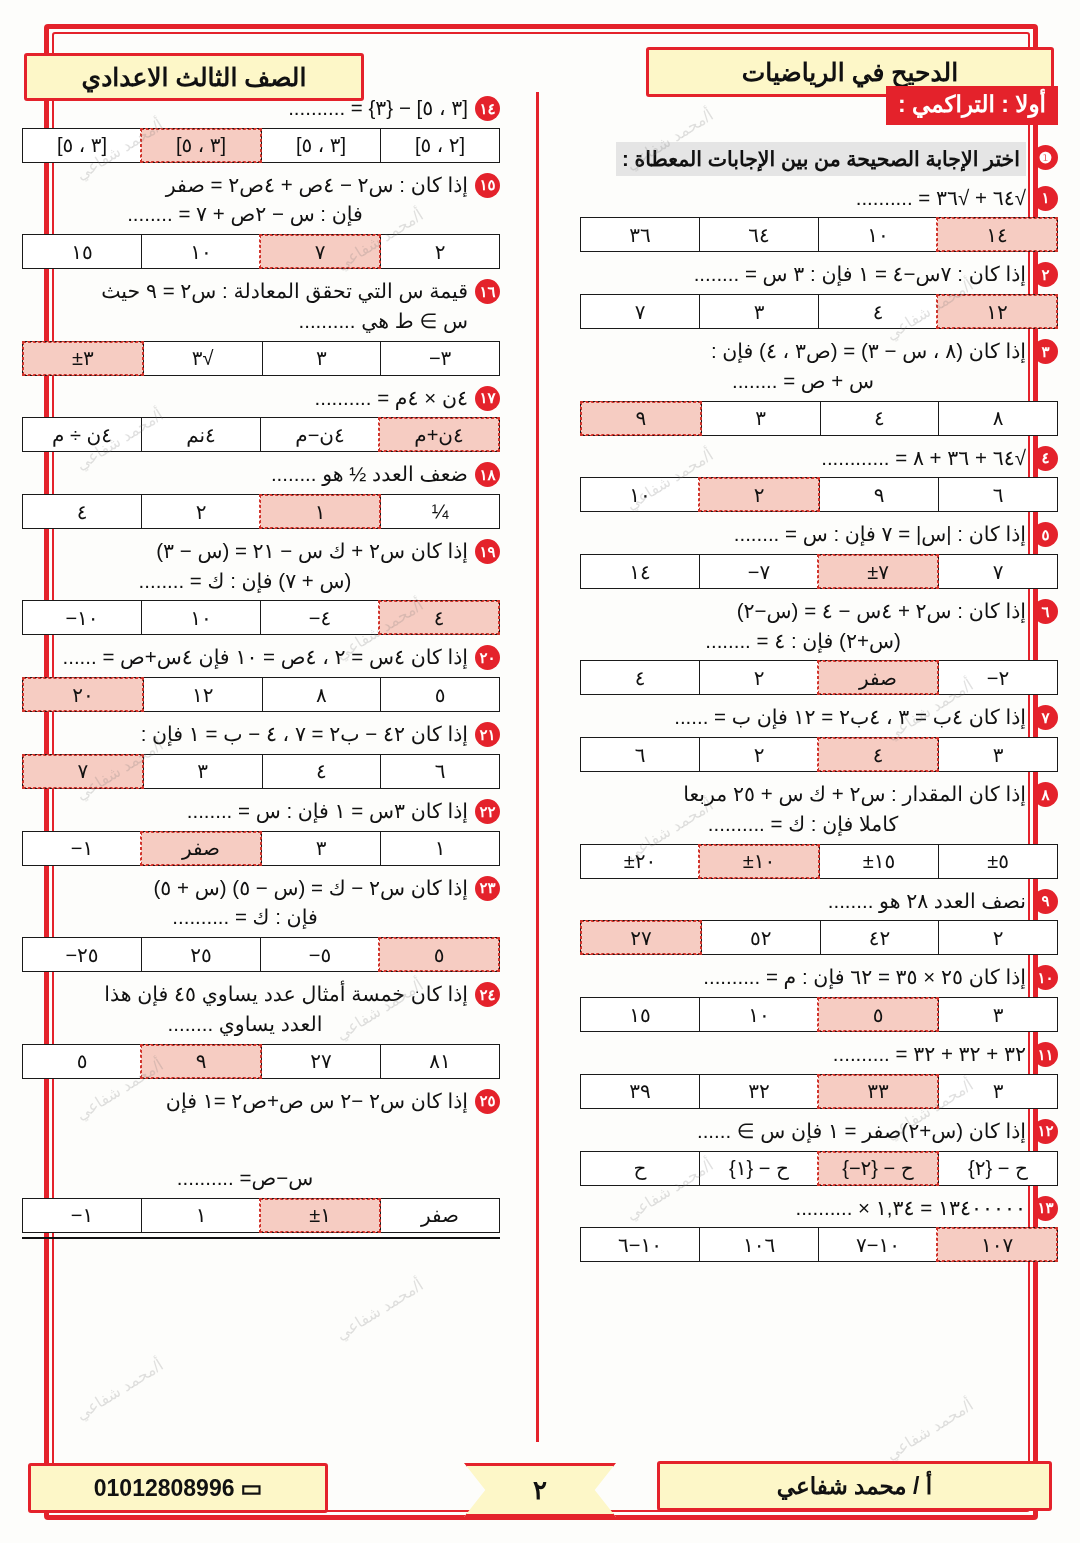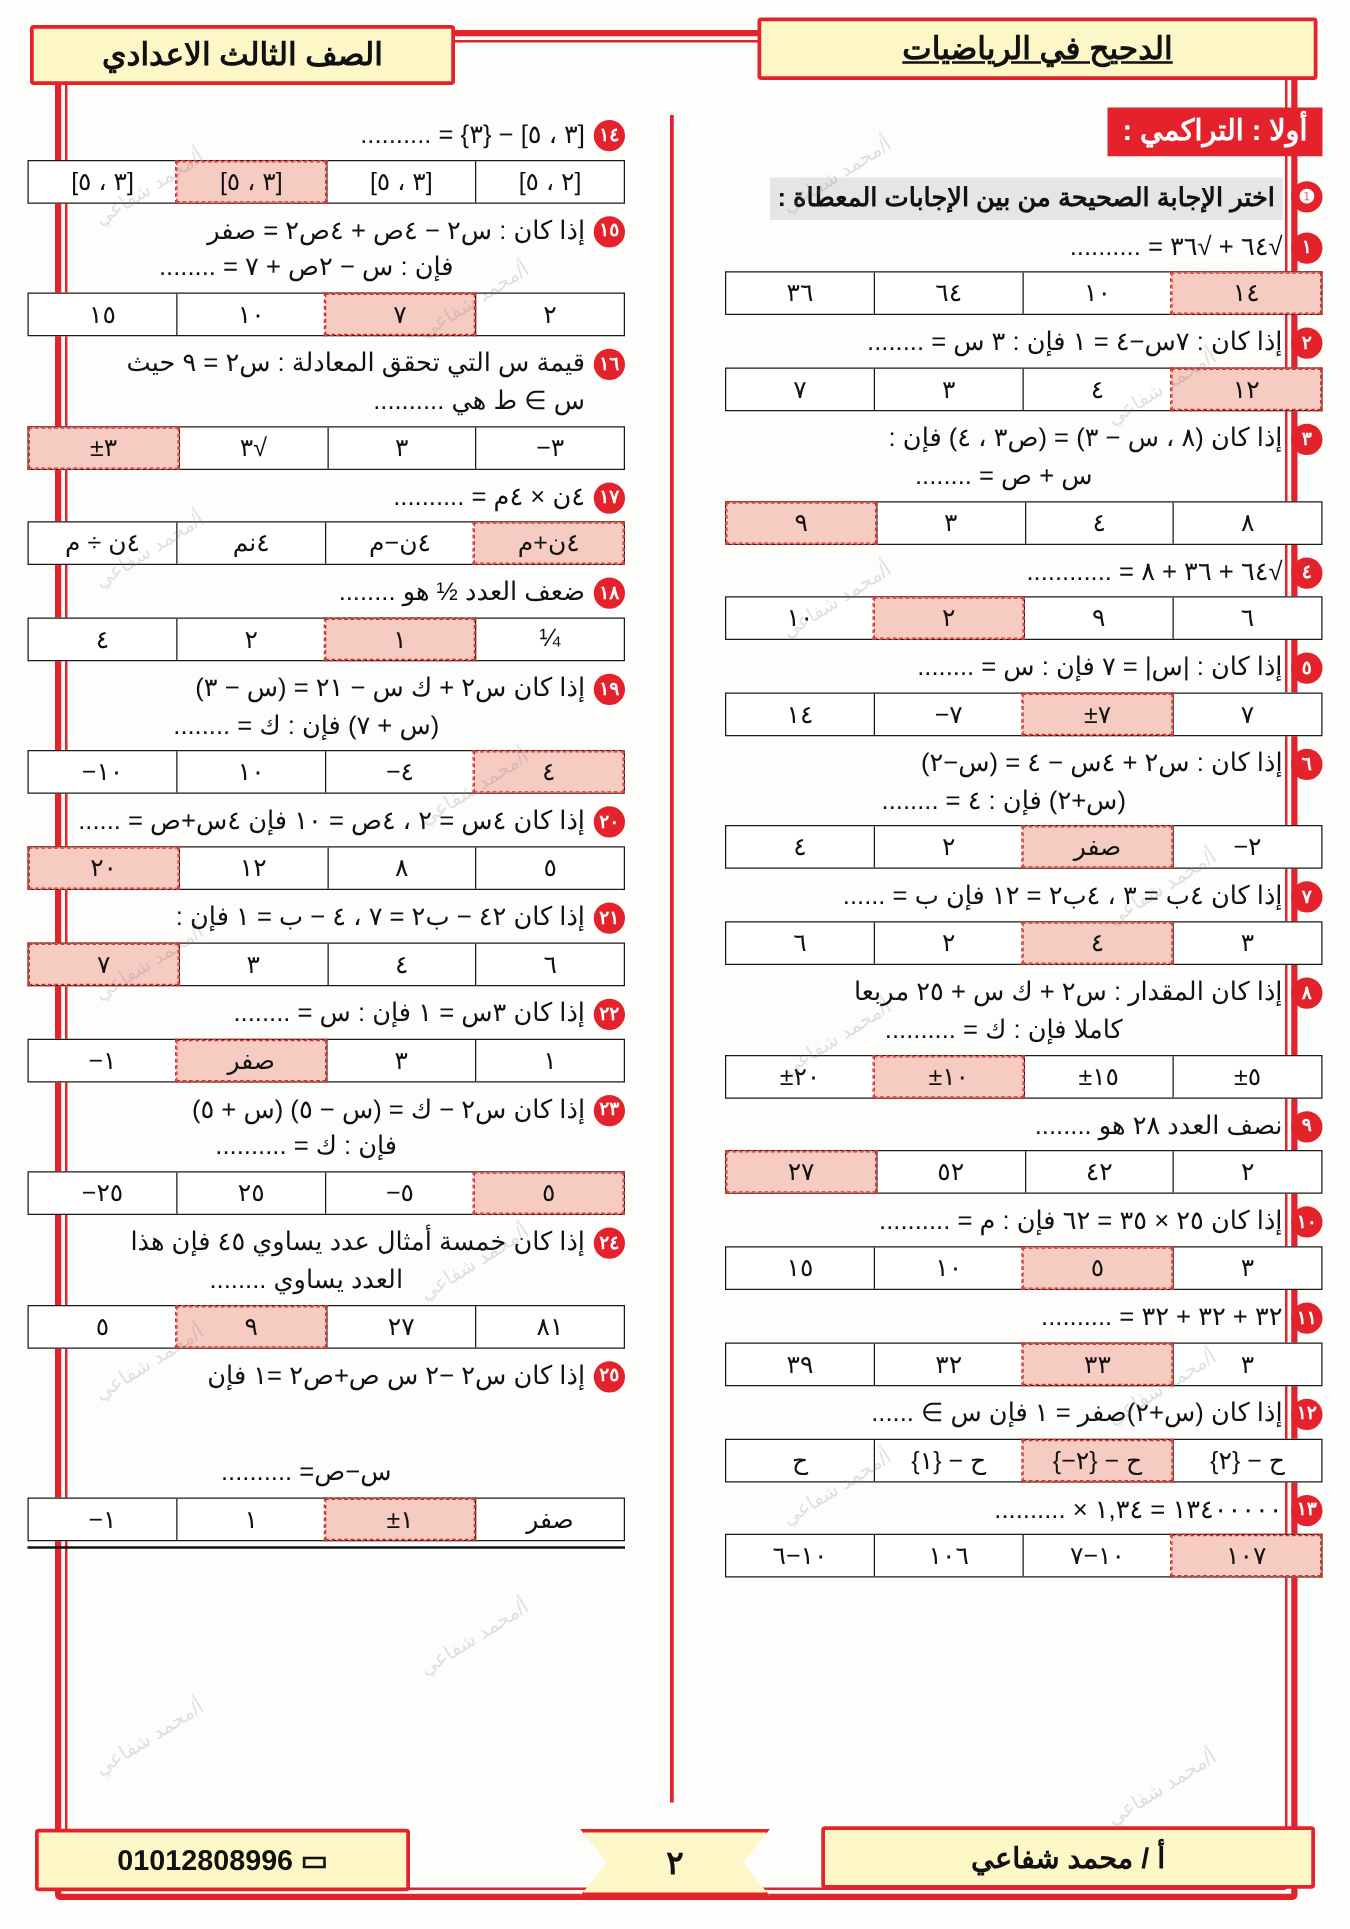--- a/index.html
+++ b/index.html
@@ -34,22 +34,23 @@
     position: absolute;
     background: #fdf7c8;
     border: 3px solid #e4222b;
     border-radius: 3px;
     font-weight: bold;
     color: #111;
     text-align: center;
     display: flex; align-items: center; justify-content: center;
     font-size: 25px;
     letter-spacing: .3px;
-  }
-  #hdr-right { right: 26px; top: 14px; width: 448px; height: 50px; text-decoration: underline; }
+    margin-top: 33px;
+  }
+  #hdr-right { right: 26px; top: 14px; width: 408px; height: 50px; }
   #hdr-left  { left: 24px;  top: 20px; width: 340px; height: 48px; }
 
   
   .col {
     position: absolute;
     top: 86px;
     width: 478px;
   }
   #col-right { right: 22px; }
   #col-left  { left: 22px; }

